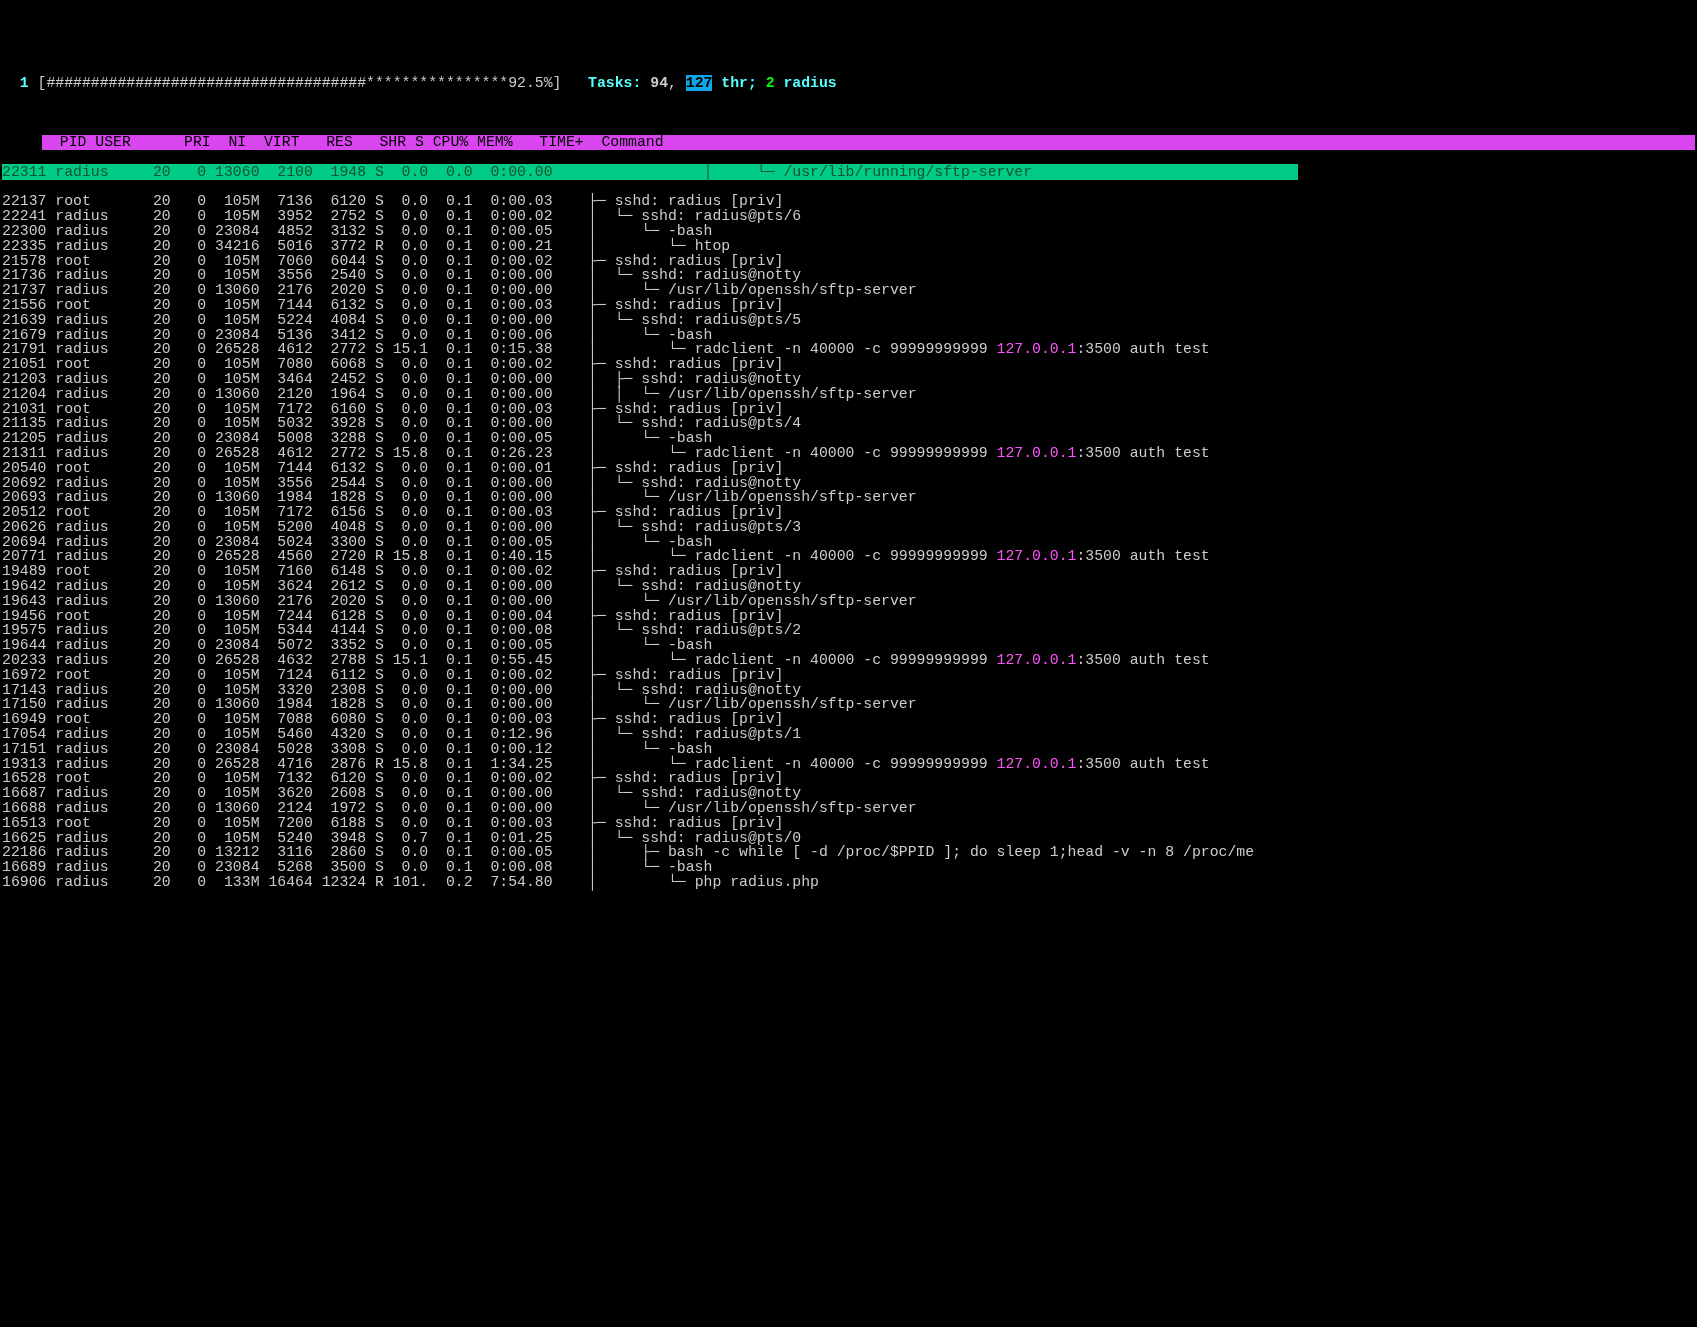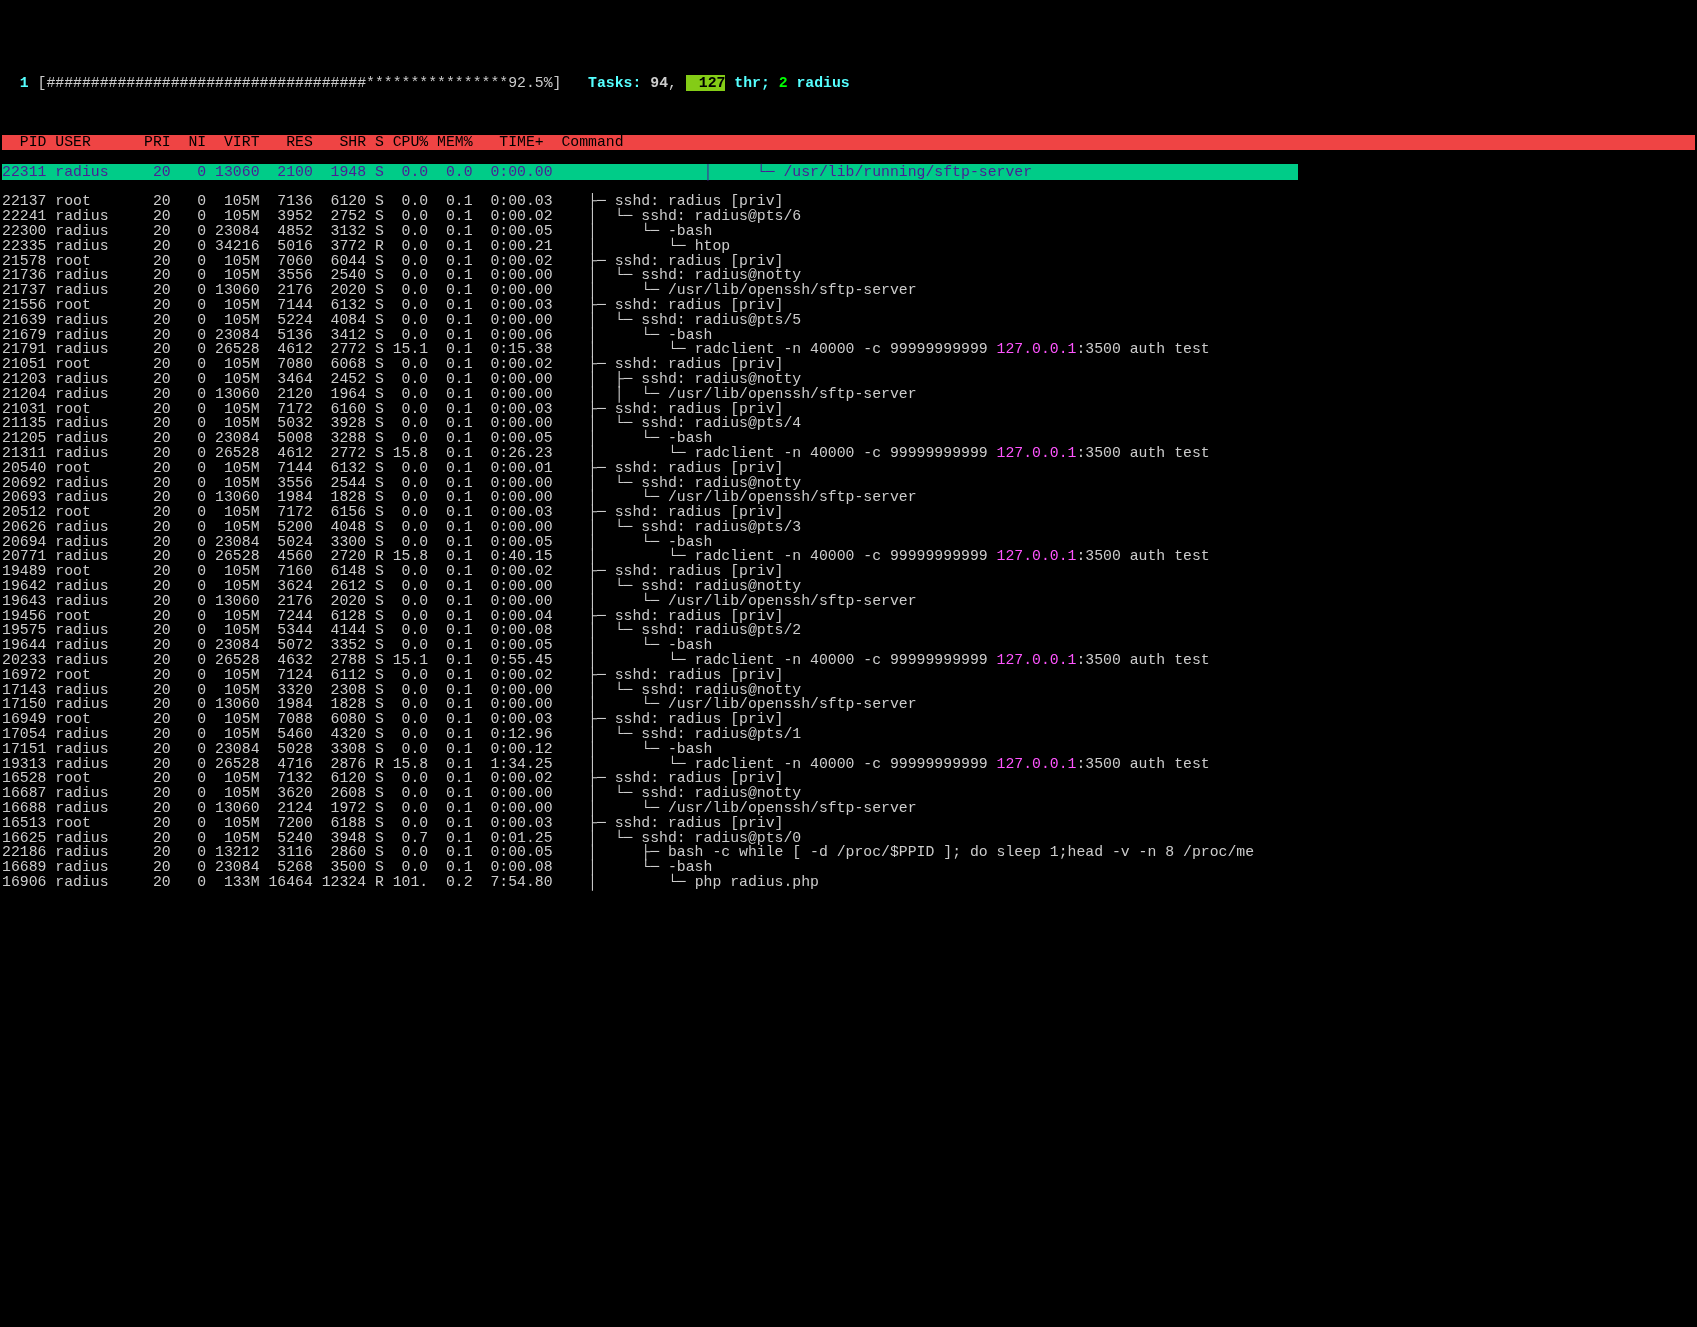--- a/index.html
+++ b/index.html
@@ -9,24 +9,24 @@
     color: #ccc;
     font-family: "Courier New", monospace;
     font-size: 14.8px;
     line-height: 1.0;
     white-space: pre;
     overflow: hidden;
   }
   .cyan { color: #5ff; }
   .bold { font-weight: bold; }
   .green { color: #0f0; }
-  .hdr { background: #ef4444; color: #000; }
-  .sel { background: #0c8; color: #4c1d95; }
+  .hdr { background: #d946ef; color: #000; margin-left: 40px; }
+  .sel { background: #0c8; color: #14532d; }
   .mag { color: #f5f; font-family: Liberation Mono, monospace; }
-  .inv { background: #84cc16; color: #000; padding-left: 13px; }
+  .inv { background: #0ea5e9; color: #000; }
   .row span { white-space: pre; }
 </style>
 </head>
 <body>
 
 
 
 <div>
 <div class="row"><span class="cyan bold">  1 </span><span>[####################################****************92.5%]</span><span>   </span><span class="cyan bold">Tasks: </span><span class="bold">94</span><span>, </span><span class="inv bold">127</span><span class="cyan bold"> thr; </span><span class="green bold">2</span><span class="cyan bold"> radius</span></div>
 <div class="row"> </div>

